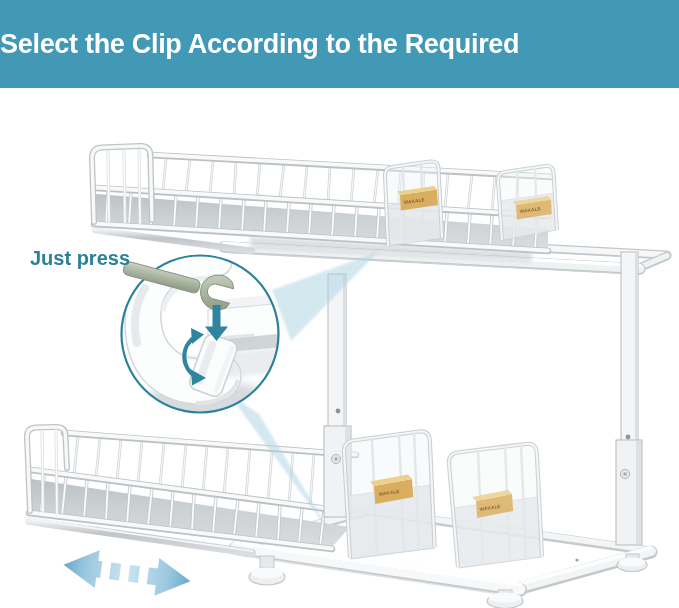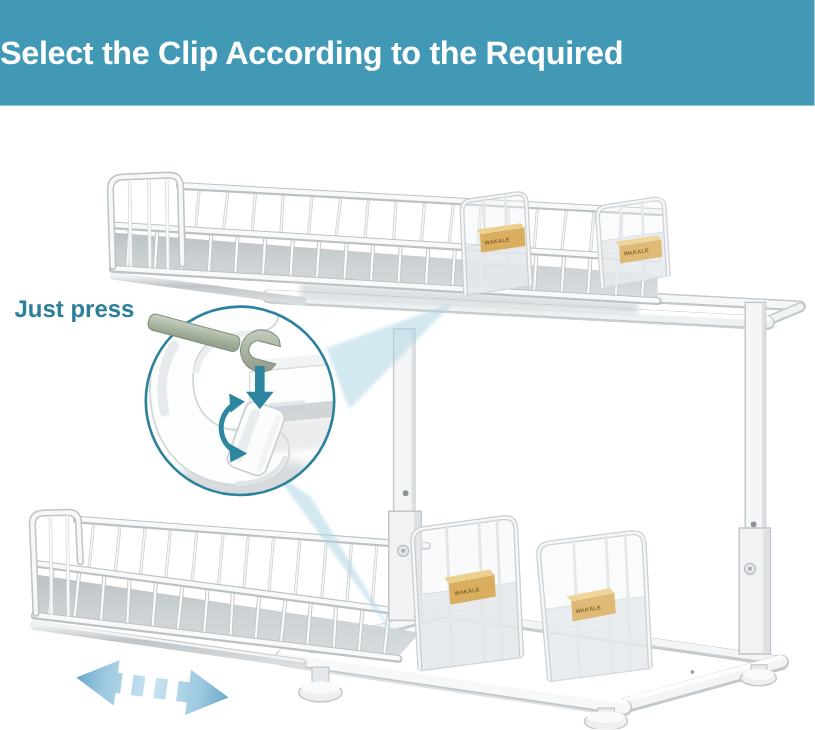--- a/index.html
+++ b/index.html
@@ -2,21 +2,21 @@
 <html><head>
 <meta charset="utf-8">
 <style>
   html,body{margin:0;padding:0;background:#fff;}
   #stage{position:relative;width:679px;height:608px;overflow:hidden;background:#ffffff;
          font-family:"Liberation Sans","DejaVu Sans",sans-serif;}
   #banner{position:absolute;left:0;top:0;width:679px;height:88px;background:#4299b6;
           display:flex;flex-direction:column;justify-content:center;}
   #banner .t{color:#ffffff;font-weight:bold;font-size:27px;line-height:32px;letter-spacing:-0.3px;
              white-space:nowrap;}
-  #callout-text{position:absolute;left:12px;top:248px;width:136px;
+  #callout-text{position:absolute;left:12px;top:248px;width:136px;text-align:center;
                 color:#2b7f99;font-weight:bold;font-size:20px;line-height:21.5px;}
   svg{position:absolute;left:0;top:0;}
   .tagtxt{font-size:4.6px;font-weight:bold;fill:#6d5120;opacity:.8;letter-spacing:.2px;}
 </style>
 </head>
 <body>
 
 <div id="stage">
 
 <svg width="679" height="608" viewBox="0 0 679 608">

